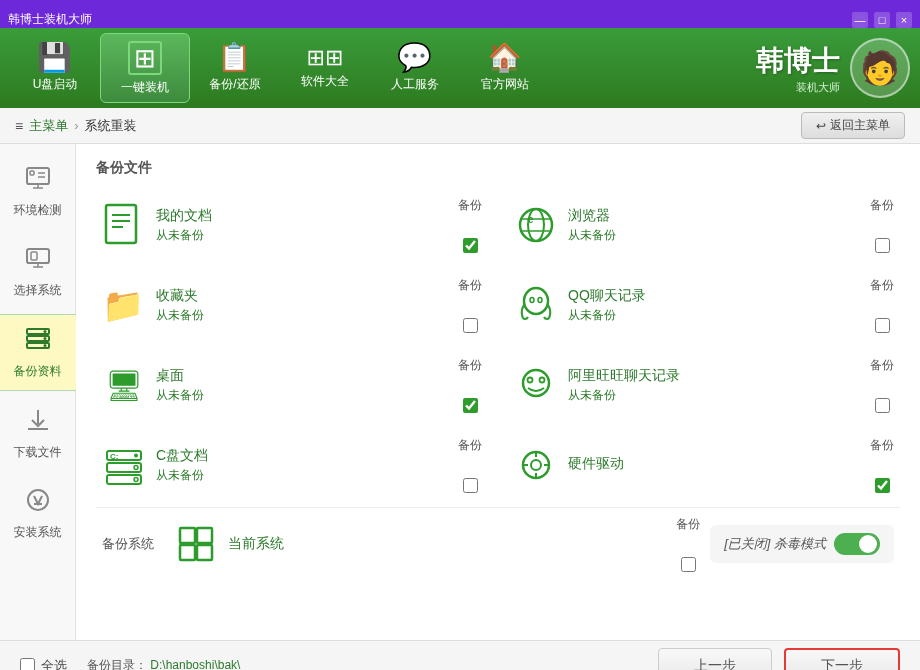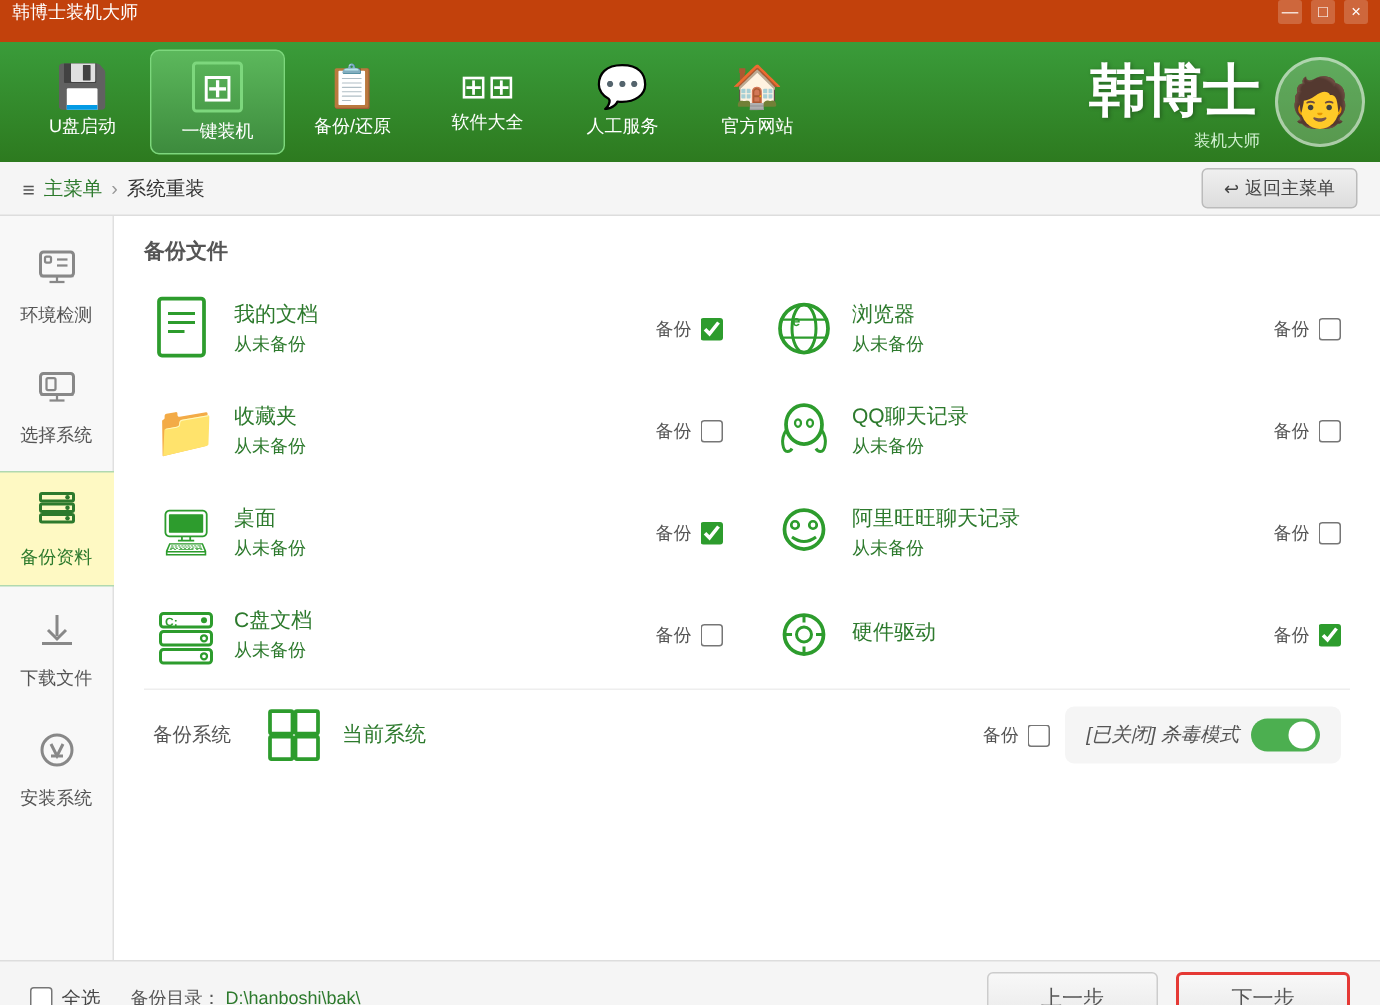--- a/index.html
+++ b/index.html
@@ -1,23 +1,23 @@
 <!DOCTYPE html>
 <html><head>
   <meta charset="utf-8">
   <style>
     * { margin: 0; padding: 0; box-sizing: border-box; }
     body { width: 920px; height: 670px; font-family: 'Microsoft YaHei', SimHei, sans-serif; background: #f0f0f0; overflow: hidden; }
 
     
     .title-bar {
-      background: #c2410c;
+      background: #6d28d9;
       height: 28px;
       display: flex;
-      align-items: flex-start;
+      align-items: flex-end;
       justify-content: space-between;
       padding: 0 8px;
       color: white;
       font-size: 12px;
     }
     .title-bar-controls { display: flex; gap: 6px; }
     .title-btn {
       width: 16px; height: 16px; background: rgba(255,255,255,0.2);
       border: none; color: white; font-size: 11px; cursor: pointer;
       display: flex; align-items: center; justify-content: center;
@@ -54,21 +54,21 @@
     .nav-label { font-size: 12px; }
 
     .logo-area {
       margin-left: auto;
       color: white;
       text-align: right;
       display: flex;
       align-items: center;
       gap: 10px;
     }
-    .logo-text { font-size: 38px; font-weight: bold; color: white; text-shadow: 1px 1px 3px rgba(0,0,0,0.3); }
+    .logo-text { font-size: 28px; font-weight: bold; color: white; text-shadow: 1px 1px 3px rgba(0,0,0,0.3); }
     .logo-sub { font-size: 11px; color: #d0f0d0; }
     .logo-circle {
       width: 60px; height: 60px;
       background: rgba(255,255,255,0.2);
       border-radius: 50%;
       display: flex; align-items: center; justify-content: center;
       font-size: 28px;
       border: 2px solid rgba(255,255,255,0.5);
     }
 
@@ -161,23 +161,24 @@
       flex-shrink: 0;
     }
 
     .item-info { flex: 1; }
     .item-name { font-size: 14px; color: #2d7a2d; font-weight: 500; }
     .item-status { font-size: 12px; color: #2d7a2d; margin-top: 2px; }
 
     .item-action {
       display: flex;
       align-items: center;
-      gap: 6px;
+      gap: 24px;
       font-size: 12px;
       color: #555;
+      flex-direction: column;
     }
     .cb { width: 15px; height: 15px; cursor: pointer; accent-color: #2d9c2d; }
 
     
     .backup-system-row {
       display: flex;
       align-items: center;
       gap: 10px;
       padding: 8px 6px;
       border-top: 1px solid #eee;

